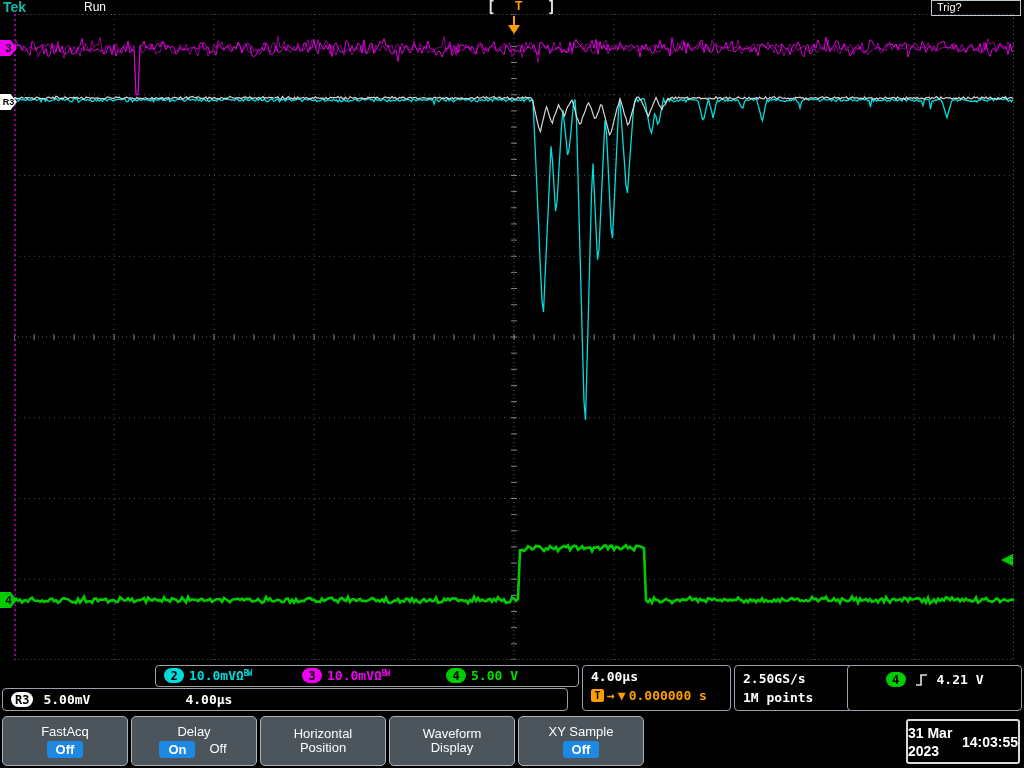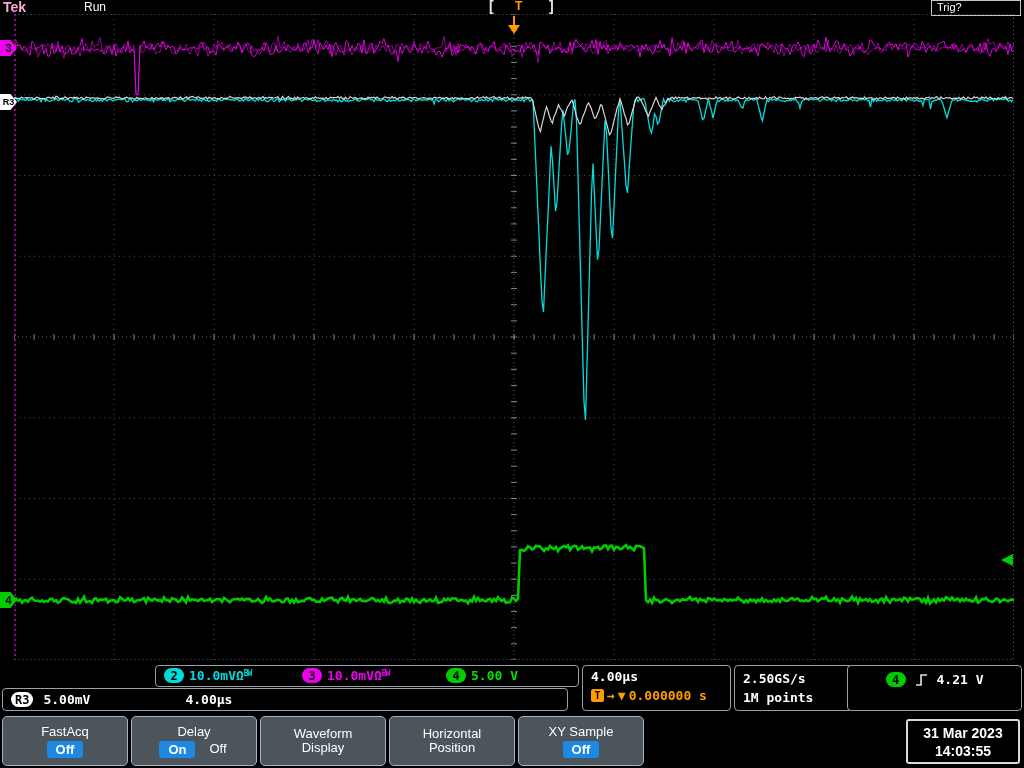--- a/index.html
+++ b/index.html
@@ -1,21 +1,21 @@
 <!DOCTYPE html>
 <html><head>
 <meta charset="utf-8">
 <style>
   html,body{margin:0;padding:0;}
   body{width:1024px;height:768px;background:#000;position:relative;overflow:hidden;
        font-family:"Liberation Sans",sans-serif;}
 
   
   #topbar{position:absolute;left:0;top:0;width:1024px;height:14px;}
-  #tek-logo{position:absolute;left:3px;top:-1px;color:#f9a8d4;font-weight:bold;font-size:14px;}
+  #tek-logo{position:absolute;left:3px;top:-1px;color:#14b8a6;font-weight:bold;font-size:14px;}
   #run-status{position:absolute;left:36px;top:0;color:#fff;font-size:12px;margin-left:48px;}
   .bracket{position:absolute;top:-2px;color:#e8e8e8;font-size:14px;font-weight:bold;}
   #lbracket{left:489px;} #rbracket{left:549px;}
   #tmark-top{position:absolute;left:515px;top:-1px;color:#ff9d00;font-size:12px;font-weight:bold;}
   #trig-status{position:absolute;right:3px;top:0;width:90px;height:16px;border:1px solid #c0c8d0;
     color:#fff;font-size:11px;line-height:12px;padding-left:5px;box-sizing:border-box;}
 
   
   #display{position:absolute;left:0;top:14px;width:1024px;height:646px;}
   #wave-svg{position:absolute;left:14px;top:0;}
@@ -55,21 +55,21 @@
   
   #menubar{position:absolute;left:2px;top:716px;display:flex;gap:3px;}
   .mbtn{width:126px;height:50px;background:#4c545c;border:1px solid #a8b2ba;border-radius:5px;
     color:#fff;font-size:13px;display:flex;flex-direction:column;align-items:center;
     justify-content:center;gap:2px;box-sizing:border-box;text-align:center;cursor:pointer;}
   .mtitle{line-height:14px;max-width:96px;}
   .pill{background:#1e88e5;border-radius:3px;padding:0 9px;height:17px;line-height:17px;font-weight:bold;}
   .optrow{display:flex;gap:12px;align-items:flex-start;}
   .plain{padding:0 2px;}
   #datebox{position:absolute;left:906px;top:719px;width:114px;height:45px;border:2px solid #d8d8d8;
-    border-radius:3px;display:flex;flex-direction:column;align-items:center;justify-content:center;
+    border-radius:3px;display:flex;flex-direction:row;align-items:center;justify-content:center;
     color:#fff;font-size:14px;font-weight:bold;line-height:18px;background:#000;box-sizing:border-box;}
 </style>
 </head>
 <body>
 
 <div id="topbar">
   <span id="tek-logo">Tek</span>
   <span id="run-status">Run</span>
   <span id="lbracket" class="bracket">[</span>
   <span id="tmark-top">T</span>
@@ -260,24 +260,24 @@
     <span class="pill">Off</span>
   </div>
   <div class="mbtn">
     <span class="mtitle">Delay</span>
     <span class="optrow">
       <span class="pill">On</span>
       <span class="plain">Off</span>
     </span>
   </div>
   <div class="mbtn">
+    <span class="mtitle">Horizontal Position</span>
+  </div>
+  <div class="mbtn">
     <span class="mtitle">Waveform Display</span>
-  </div>
-  <div class="mbtn">
-    <span class="mtitle">Horizontal Position</span>
   </div>
   <div class="mbtn">
     <span class="mtitle">XY Sample</span>
     <span class="pill">Off</span>
   </div>
 </div>
 
 <div id="datebox">
   <span>31 Mar 2023</span>
   <span>14:03:55</span>

